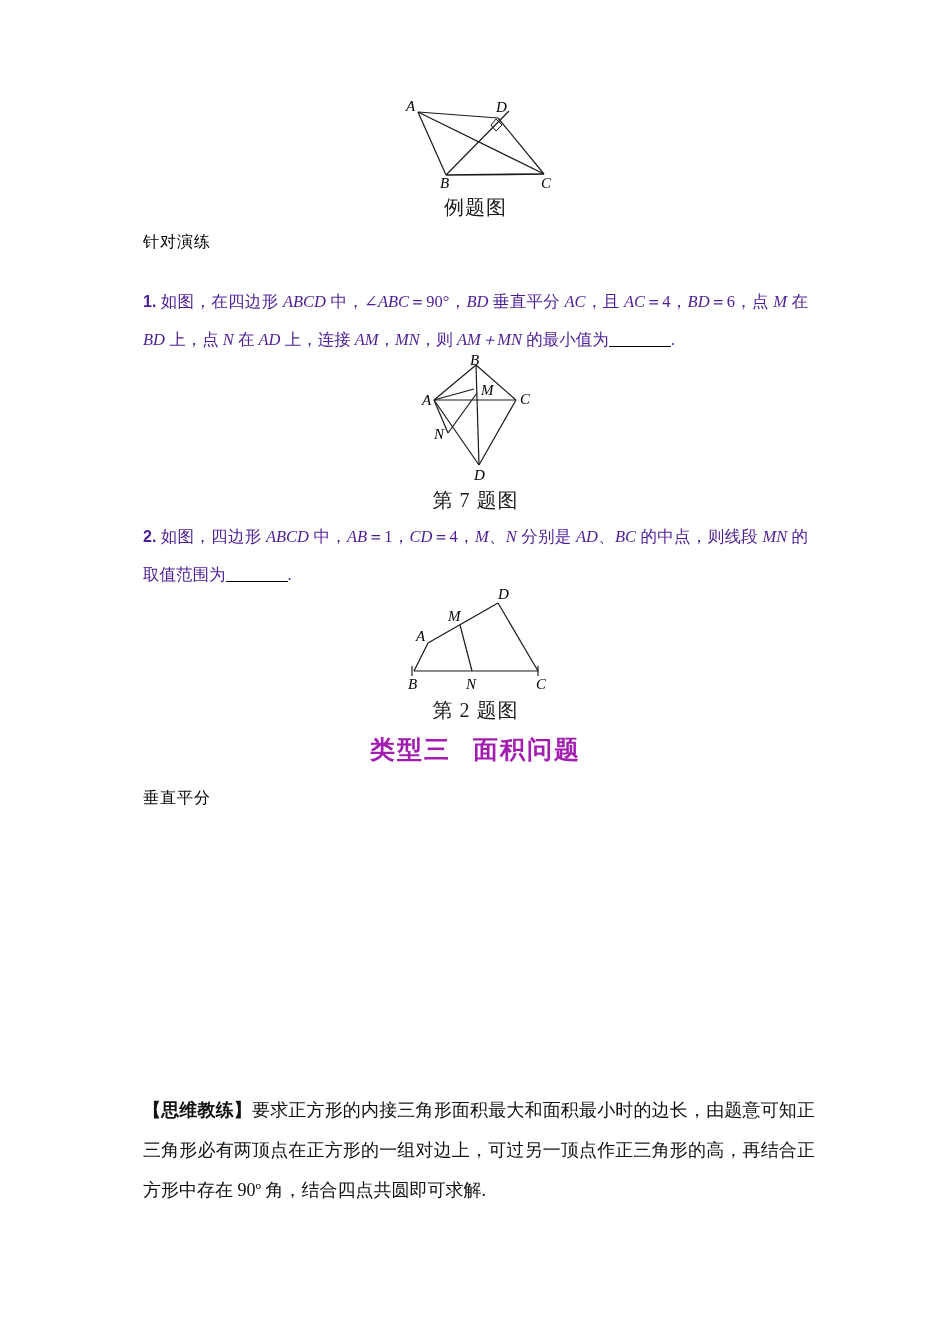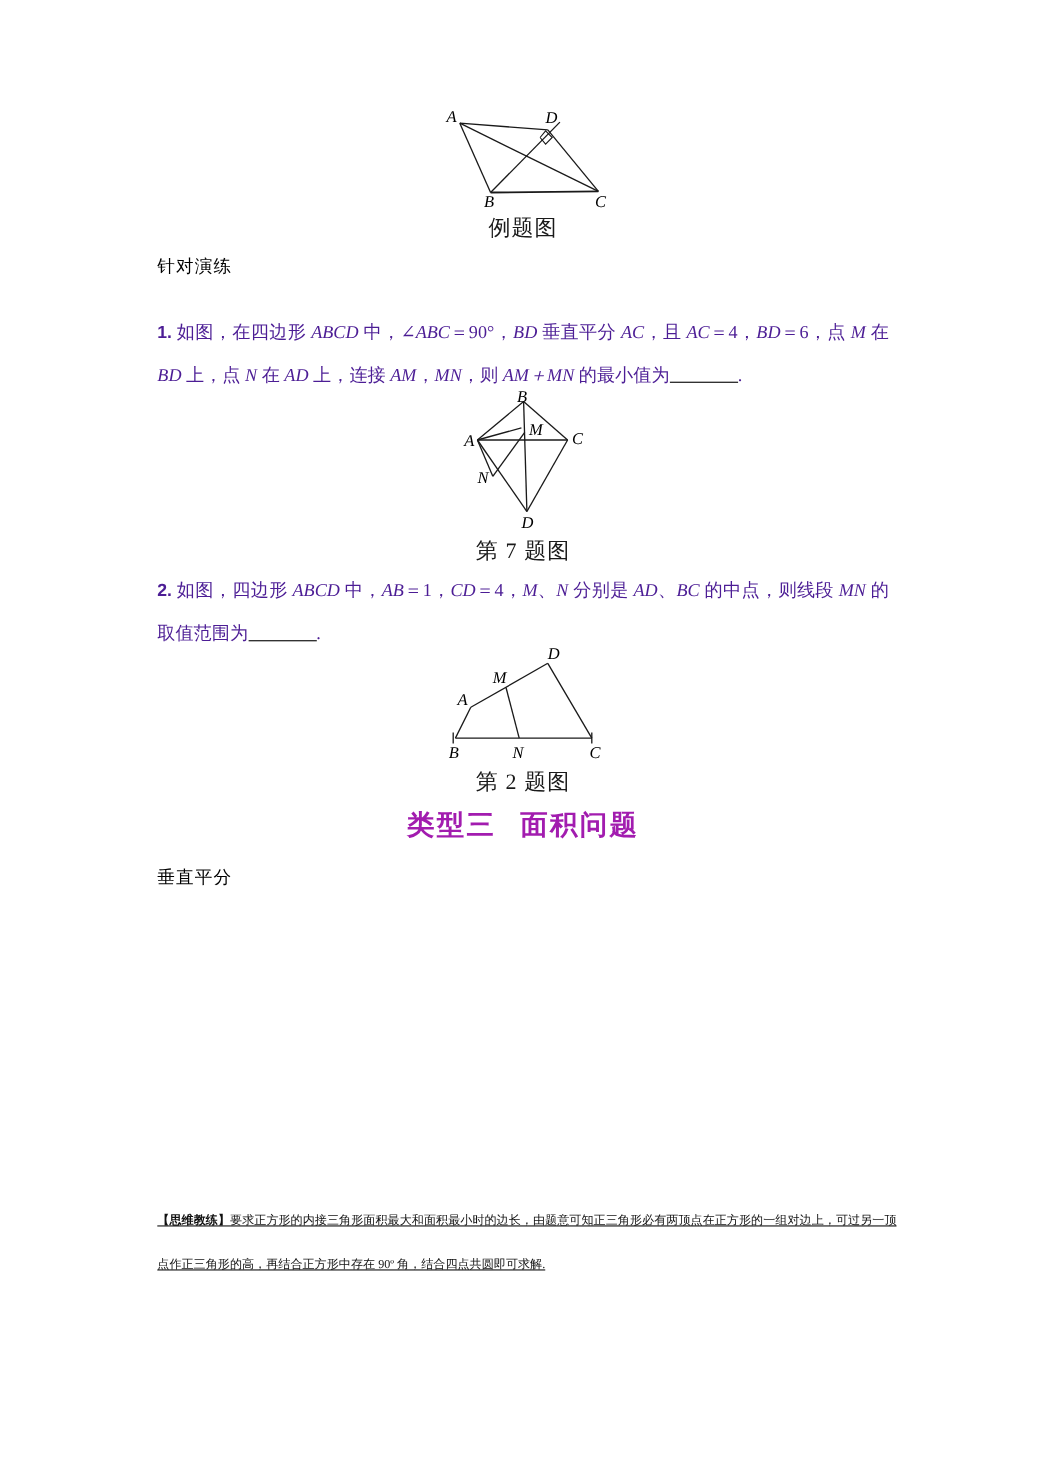--- a/index.html
+++ b/index.html
@@ -83,26 +83,25 @@
     font-style: italic;
     font-family: "Liberation Serif", "DejaVu Serif", serif;
   }
   .blank {
     display: inline-block;
     width: 62px;
     border-bottom: 1px solid #000;
     vertical-align: -2px;
   }
   .coach {
-    font-size: 11px;
+    font-size: 18px;
     line-height: 40px;
     text-align: justify;
     font-family: "Liberation Serif", "DejaVu Serif", serif;
     color: #111;
-    text-decoration: underline;
   }
   .coach .tag {
     font-family: "Liberation Sans", "DejaVu Sans", sans-serif;
     font-weight: bold;
   }
 
   
   #fig-example-wrap { position: absolute; top: 98px; left: 143px; }
   #heading-practice { position: absolute; top: 232px; left: 143px; }
   #q1-wrap        { position: absolute; top: 283px; left: 143px; width: 665px; }

